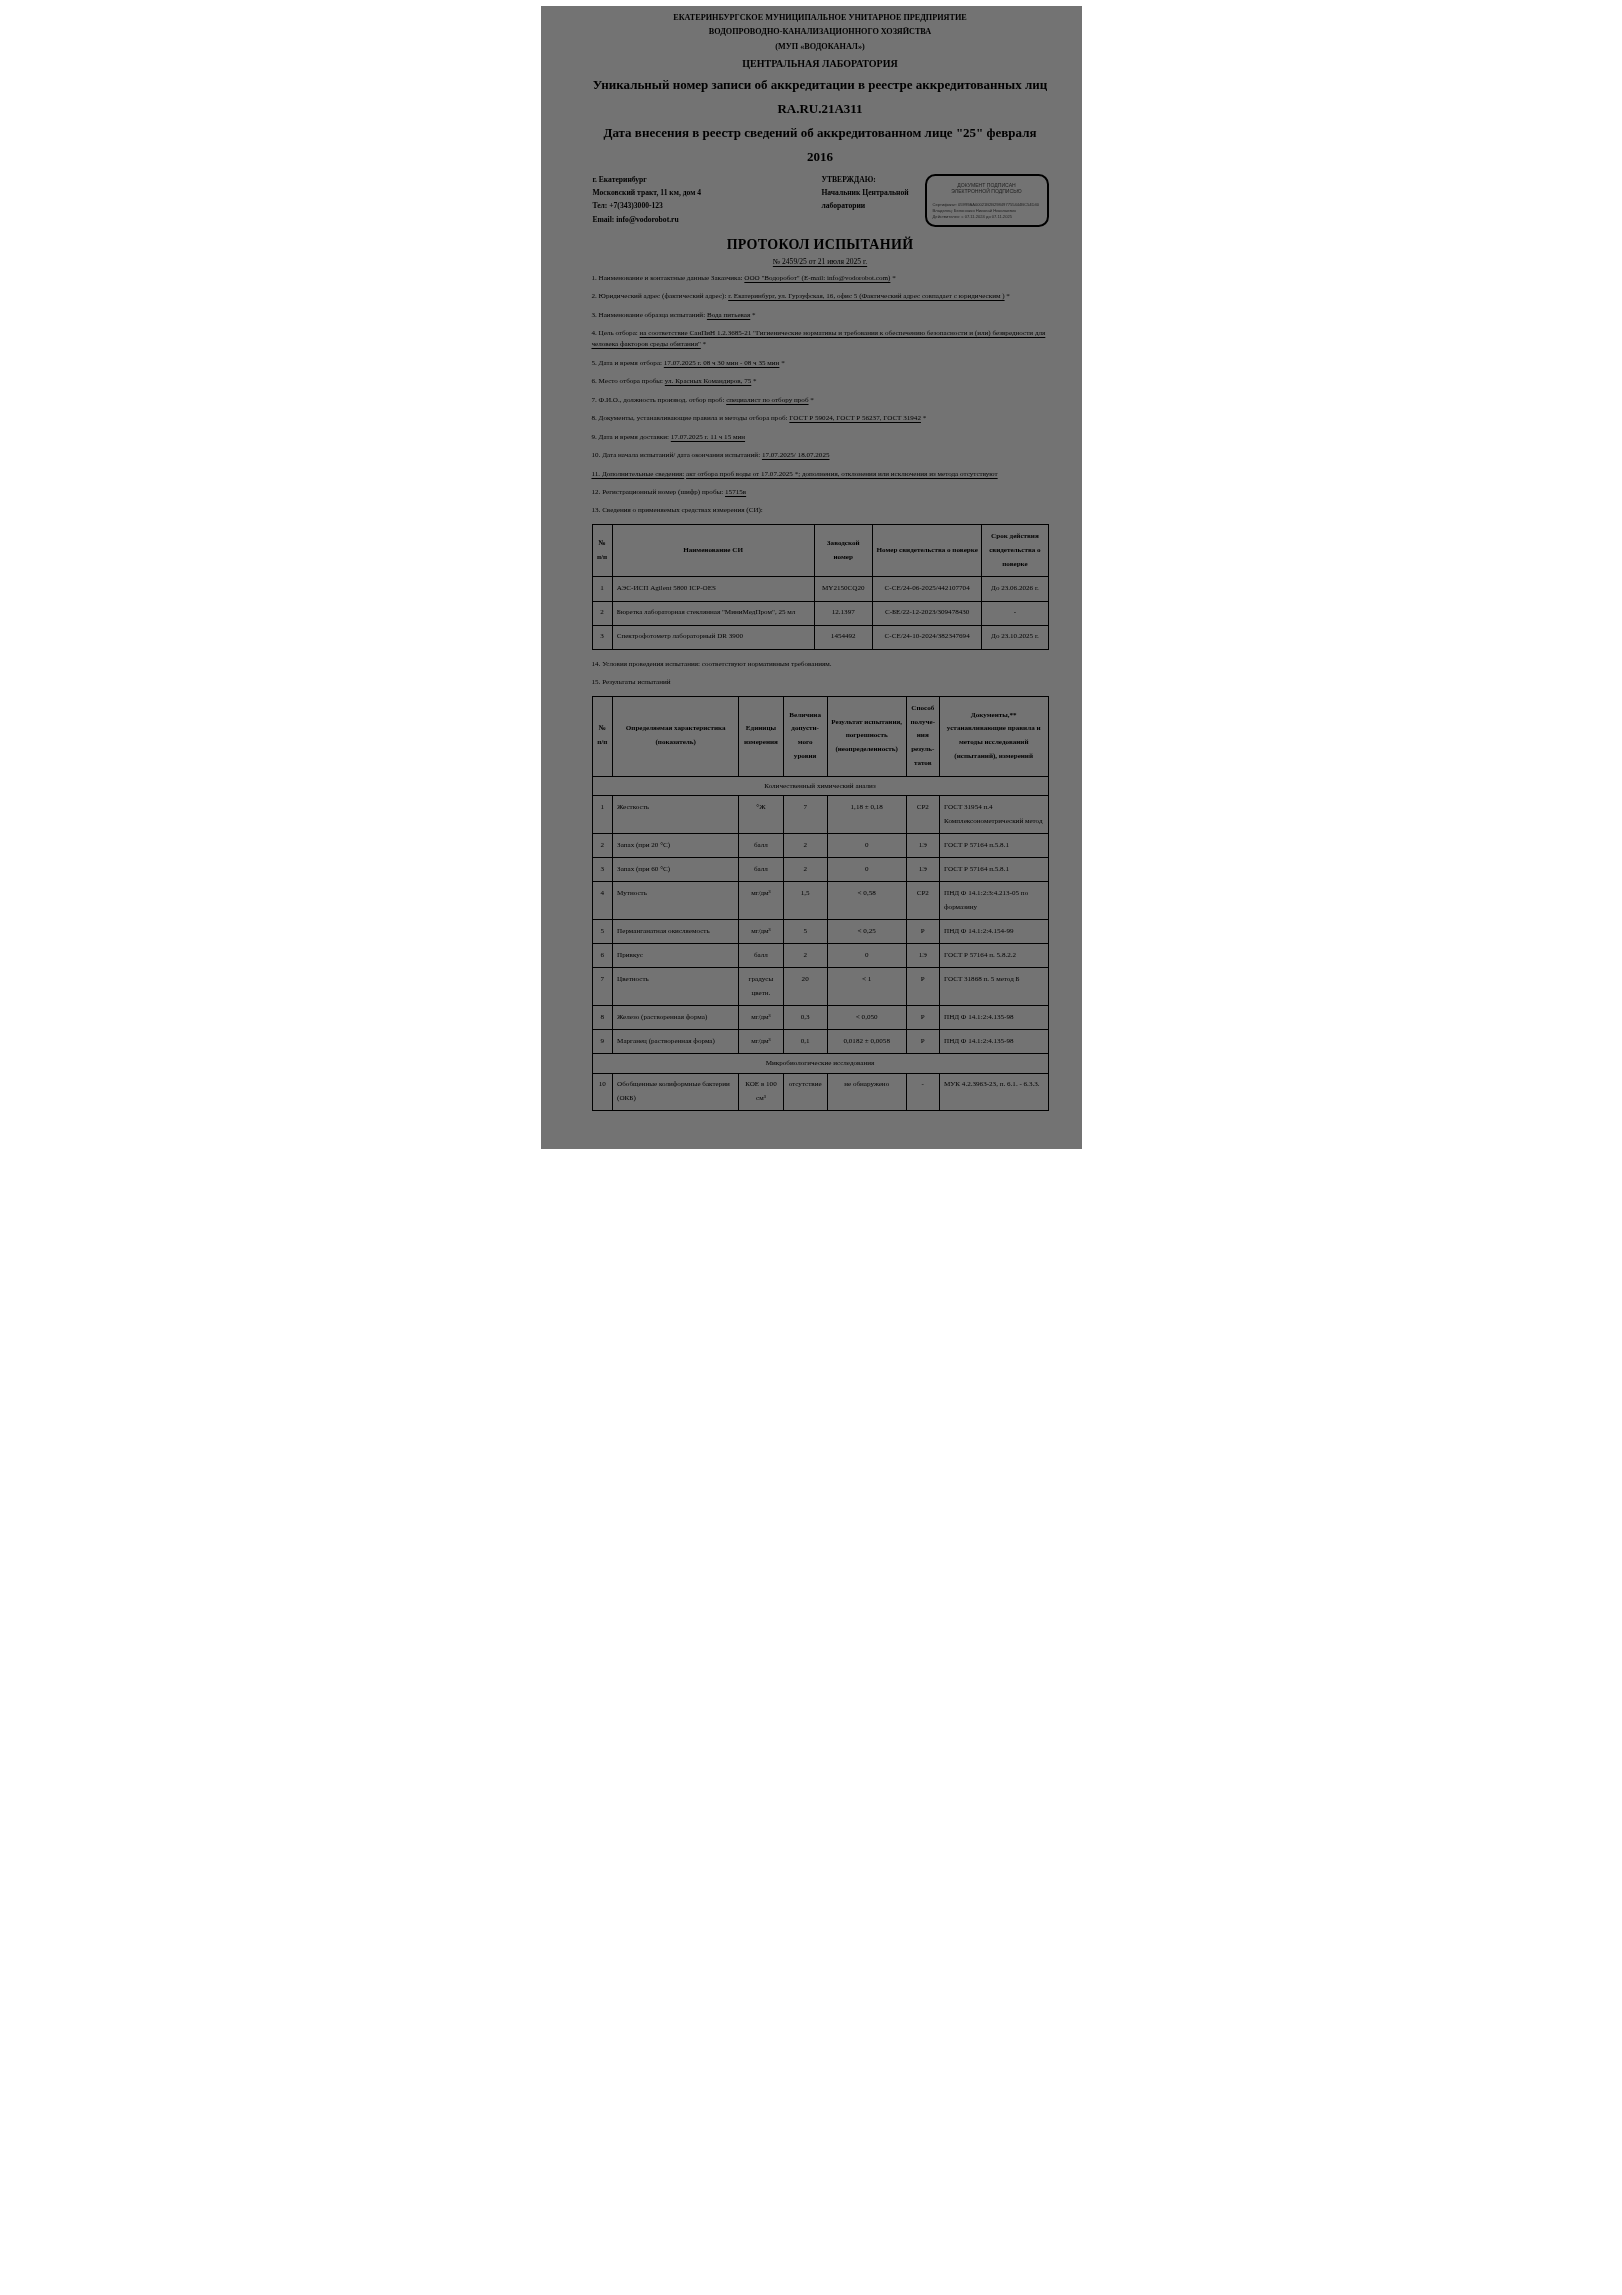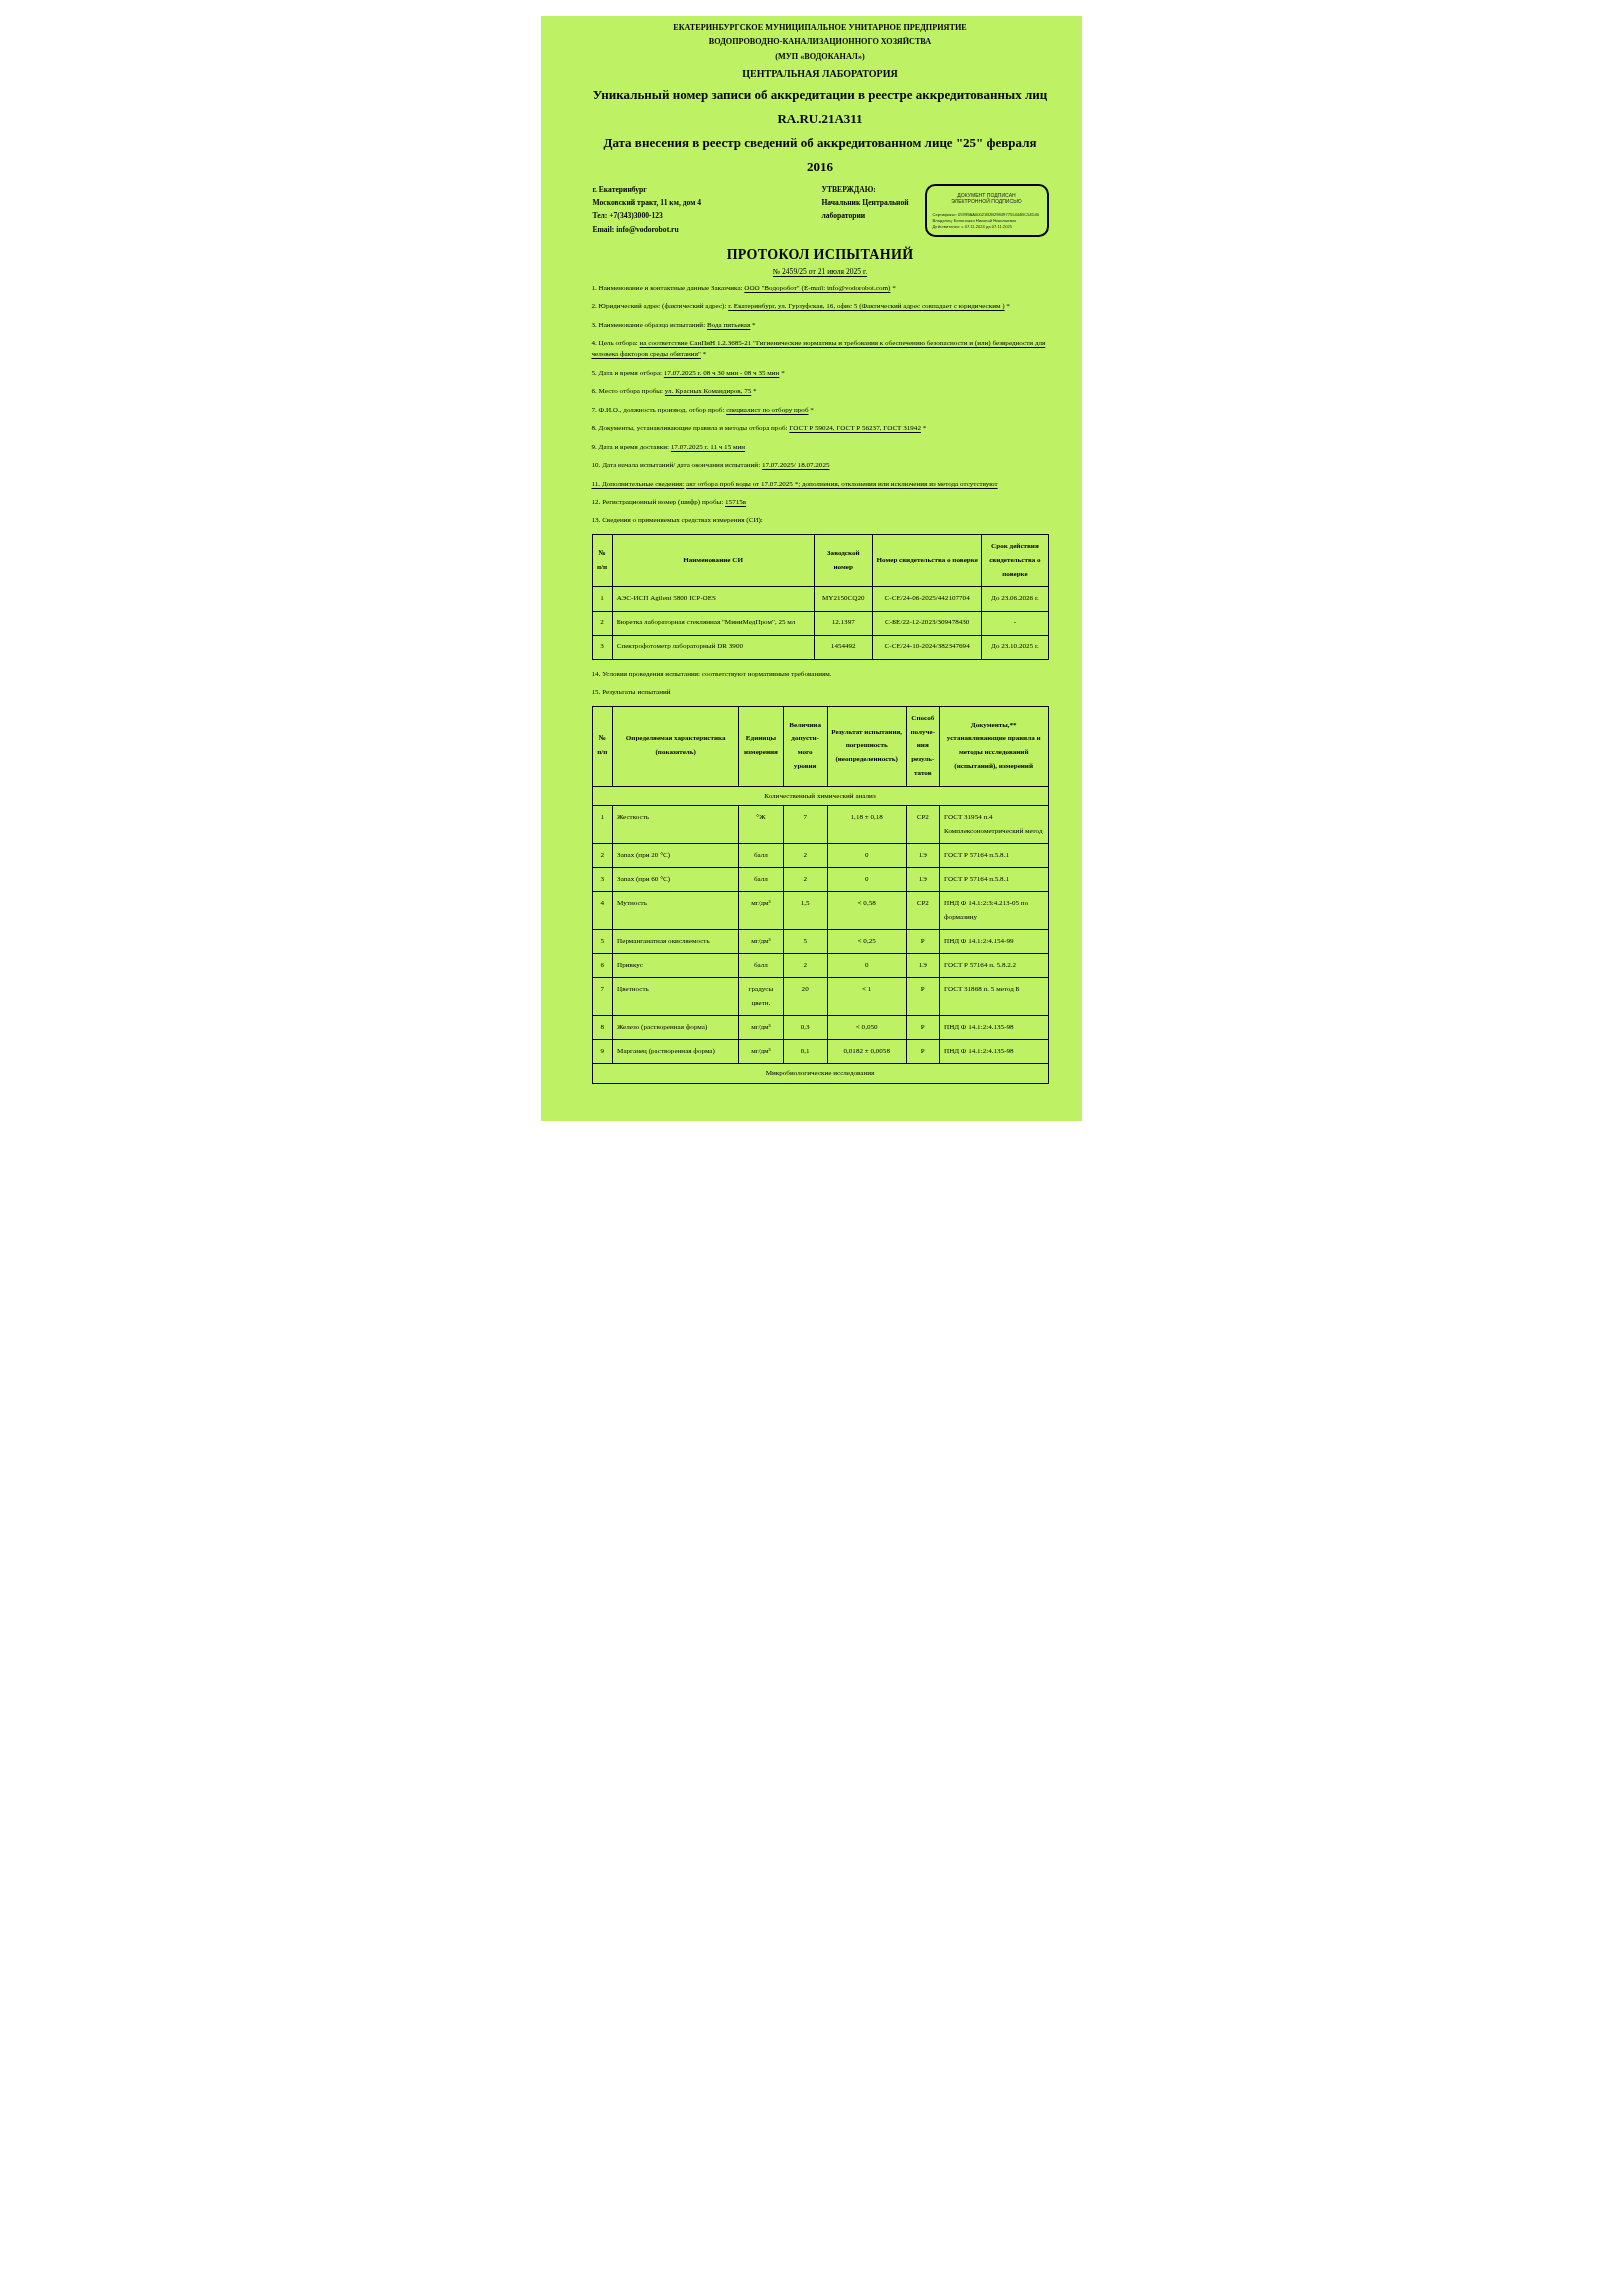--- a/index.html
+++ b/index.html
@@ -1,20 +1,20 @@
 <!DOCTYPE html>
 <html style="font-size:8.2px"><head>
 <meta charset="utf-8">
 <style>
   html, body { margin: 0; padding: 0; background: #ffffff; }
   .page {
     width: 541px;
     min-height: 765px;
-    margin: 16px auto;
-    background: #bef264;
+    margin: 6px auto;
+    background: #737373;
     color: #000;
     font-family: "Liberation Serif", "DejaVu Serif", serif;
     padding: 5.1px 33px 28.6px 51px;
     box-sizing: border-box;
   }
   
   .head { text-align: center; font-weight: bold; }
   .h-org  { font-size: 8.2px; line-height: 1.75; }
   .h-lab  { font-size: 10px; line-height: 1.75; margin-top: 1px; }
   .h-acc  { font-size: 13px; line-height: 1.85; }
@@ -256,17 +256,26 @@
         <td>Марганец (растворенная форма)</td>
         <td class="c">мг/дм³</td>
         <td class="c">0,1</td>
         <td class="c">0,0182 ± 0,0058</td>
         <td class="c">Р</td>
         <td>ПНД Ф 14.1:2:4.135-98</td>
       </tr>
       <tr>
           <td class="sec" colspan="7">Микробиологические исследования</td>
         </tr>
+      <tr>
+        <td class="c">10</td>
+        <td>Обобщенные колиформные бактерии (ОКБ)</td>
+        <td class="c">КОЕ в 100 см³</td>
+        <td class="c">отсутствие</td>
+        <td class="c">не обнаружено</td>
+        <td class="c">-</td>
+        <td>МУК 4.2.3963-23, п. 6.1. - 6.3.3.</td>
+      </tr>
     </tbody>
   </table>
 
 </div>
 
 
 </body></html>

